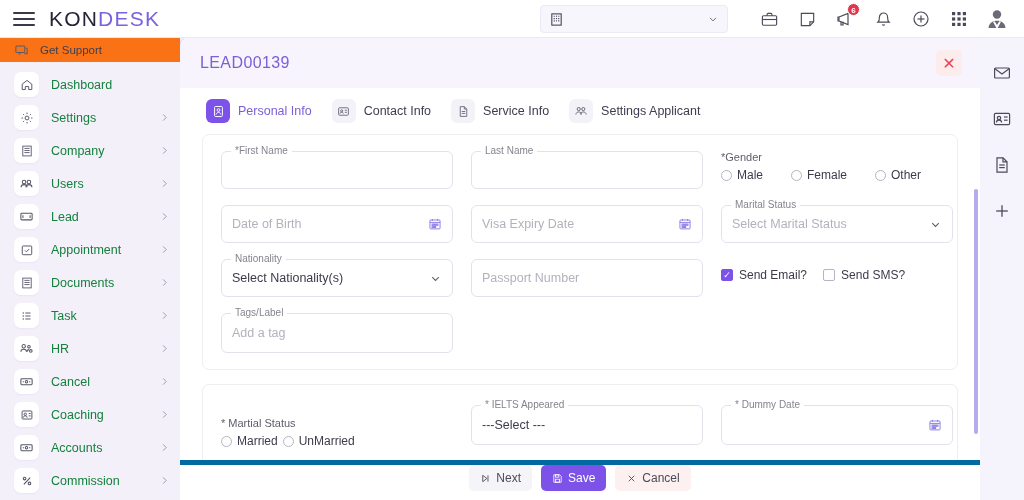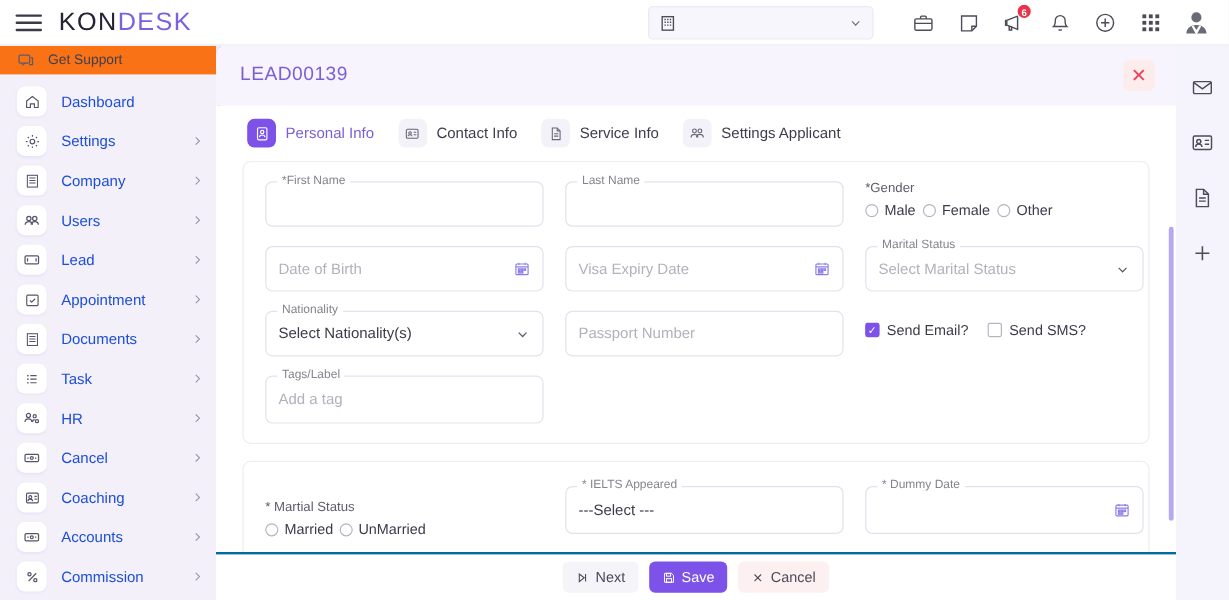--- a/index.html
+++ b/index.html
@@ -56,21 +56,21 @@
   .support-row .s-lbl { font-size: 11.5px; color: #3e3e50; }
   .nav-list { padding-top: 6px; }
   .nav-item {
     height: 33px; display: flex; align-items: center; padding: 0 10px 0 14px; cursor: pointer;
   }
   .nav-ico {
     width: 25px; height: 25px; border-radius: 7px; background: #ffffff;
     display: flex; align-items: center; justify-content: center;
     color: #555568; flex: 0 0 auto; box-shadow: 0 1px 2px rgba(110,90,190,.07);
   }
-  .nav-lbl { font-size: 12.5px; color: #1d4ed8; margin-left: 12px; flex: 1 1 auto; }
+  .nav-lbl { font-size: 12.5px; color: #15803d; margin-left: 12px; flex: 1 1 auto; }
   .nav-chev { color: #9a96ad; display: flex; align-items: center; }
 
   
   .panel {
     position: absolute; left: 180px; top: 38px; width: 800px; height: 462px;
     background: #ffffff; border-radius: 7px 0 0 0; overflow: hidden;
   }
   .panel-accent {
     position: absolute; left: 0; top: 0; width: 5px; height: 50px;
     background: #8b77e8; border-radius: 3px;
@@ -114,21 +114,21 @@
   .flabel {
     position: absolute; top: -7px; left: 9px; background: #fff; padding: 0 4px;
     font-size: 10px; color: #84848f; white-space: nowrap;
   }
   .ph { font-size: 12.5px; color: #b3b1bd; }
   .val { font-size: 12.5px; color: #3b3b4c; }
   .fld-ico { margin-left: auto; display: flex; align-items: center; color: #8b7ee6; }
   .fld-chev { margin-left: auto; display: flex; align-items: center; color: #5c5c6b; }
 
   .grp-label { font-size: 11px; color: #5d5d6c; margin-bottom: 5px; }
-  .radios { display: flex; align-items: center; gap: 6px; }
+  .radios { display: flex; align-items: center; gap: 28px; }
   .radio { display: flex; align-items: center; gap: 5px; cursor: pointer; }
   .radio .dot { width: 11px; height: 11px; border: 1px solid #b6b4c2; border-radius: 50%; }
   .radio span { font-size: 12px; color: #3b3b4c; }
   .radios-v { display: flex; gap: 5px; }
 
   .checks { display: flex; align-items: center; gap: 16px; margin-top: 30px; }
   .check { display: flex; align-items: center; gap: 6px; cursor: pointer; }
   .check .box { width: 12px; height: 12px; border: 1px solid #b6b4c2; border-radius: 2px; background: #fff; }
   .check.on .box {
     background: #7c52e8; border-color: #7c52e8; color: #fff; font-size: 9px;
@@ -136,22 +136,22 @@
   }
   .check span { font-size: 12px; color: #3b3b4c; }
 
   .scroll-thumb {
     position: absolute; right: 2px; top: 55px; width: 4px; height: 245px;
     background: #b8a9ee; border-radius: 2px; cursor: pointer;
   }
 
   .footer {
     position: absolute; left: 0; bottom: 0; width: 800px; height: 40px;
-    background: #ffffff; border-top: 2px solid #0369a1;
-    display: flex; align-items: center; justify-content: center; gap: 9px;
+    background: #ffffff; border-top: 5px solid #0369a1;
+    display: flex; justify-content: center; gap: 9px;
   }
   .btn {
     height: 26px; border-radius: 5px; display: flex; align-items: center; gap: 5px;
     padding: 0 11px; font-size: 12px; cursor: pointer; border: none;
     font-family: "Liberation Sans", sans-serif;
   }
   .btn-next { background: #f5f4f9; color: #4a4a5a; }
   .btn-save { background: #7c52e8; color: #ffffff; }
   .btn-cancel { background: #fdf0f0; color: #4a4a5a; }
 

